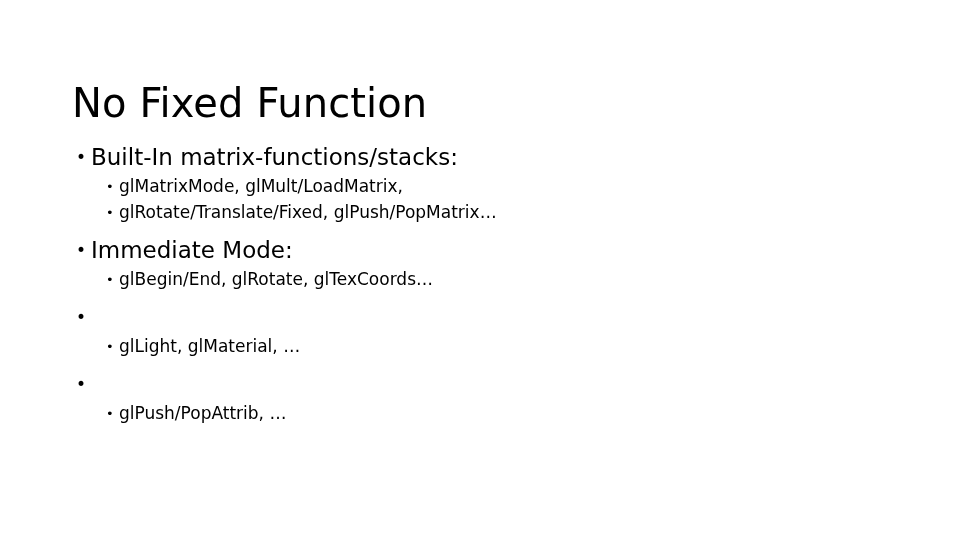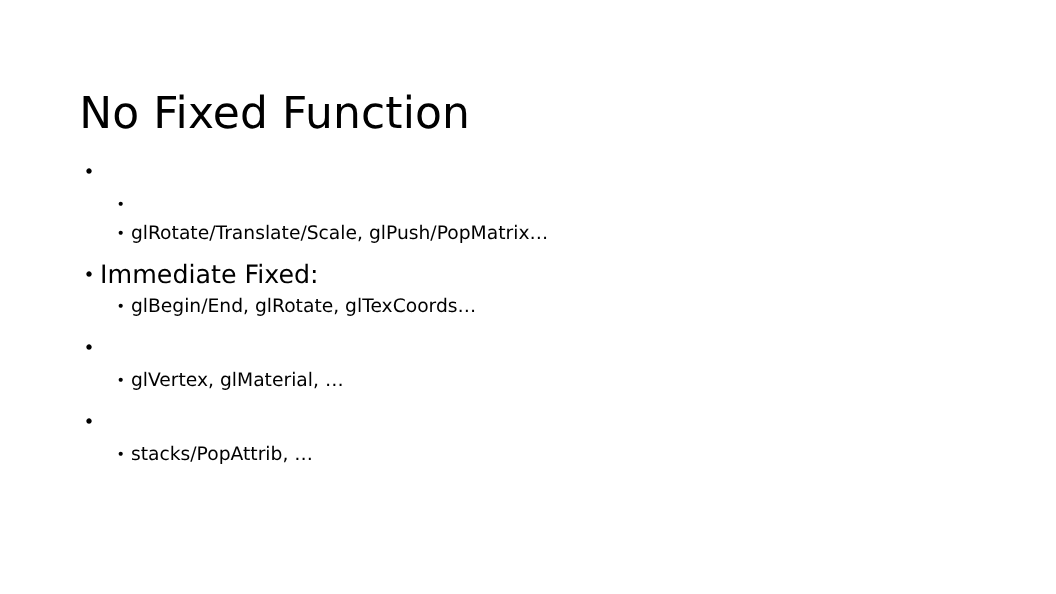--- a/index.html
+++ b/index.html
@@ -95,53 +95,55 @@
 <body>
 
 <div id="slide">
 
   <h1 id="slide-title">No Fixed Function</h1>
 
   <div id="body-outline">
 
     <div class="bullet-row lvl1">
       <span class="marker">•</span>
+      <span class="btext">Built-In matrix-functions/stacks:</span>
     </div>
 
     <div class="bullet-row lvl2">
       <span class="marker">•</span>
+      <span class="btext">glMatrixMode, glMult/LoadMatrix,</span>
     </div>
 
     <div class="bullet-row lvl2">
       <span class="marker">•</span>
-      <span class="btext">glRotate/Translate/Scale, glPush/PopMatrix…</span>
+      <span class="btext">glRotate/Translate/Fixed, glPush/PopMatrix…</span>
     </div>
 
     <div class="bullet-row lvl1 group-gap">
       <span class="marker">•</span>
-      <span class="btext">Immediate Fixed:</span>
+      <span class="btext">Immediate Mode:</span>
     </div>
 
     <div class="bullet-row lvl2">
       <span class="marker">•</span>
       <span class="btext">glBegin/End, glRotate, glTexCoords…</span>
     </div>
 
     <div class="bullet-row lvl1 group-gap">
       <span class="marker">•</span>
     </div>
 
     <div class="bullet-row lvl2">
       <span class="marker">•</span>
-      <span class="btext">glVertex, glMaterial, …</span>
+      <span class="btext">glLight, glMaterial, …</span>
     </div>
 
     <div class="bullet-row lvl1 group-gap">
       <span class="marker">•</span>
     </div>
 
     <div class="bullet-row lvl2">
       <span class="marker">•</span>
-      <span class="btext">stacks/PopAttrib, …</span>
+      <span class="btext">glPush/PopAttrib, …</span>
     </div>
 
   </div>
 </div>
 
 </body></html>

